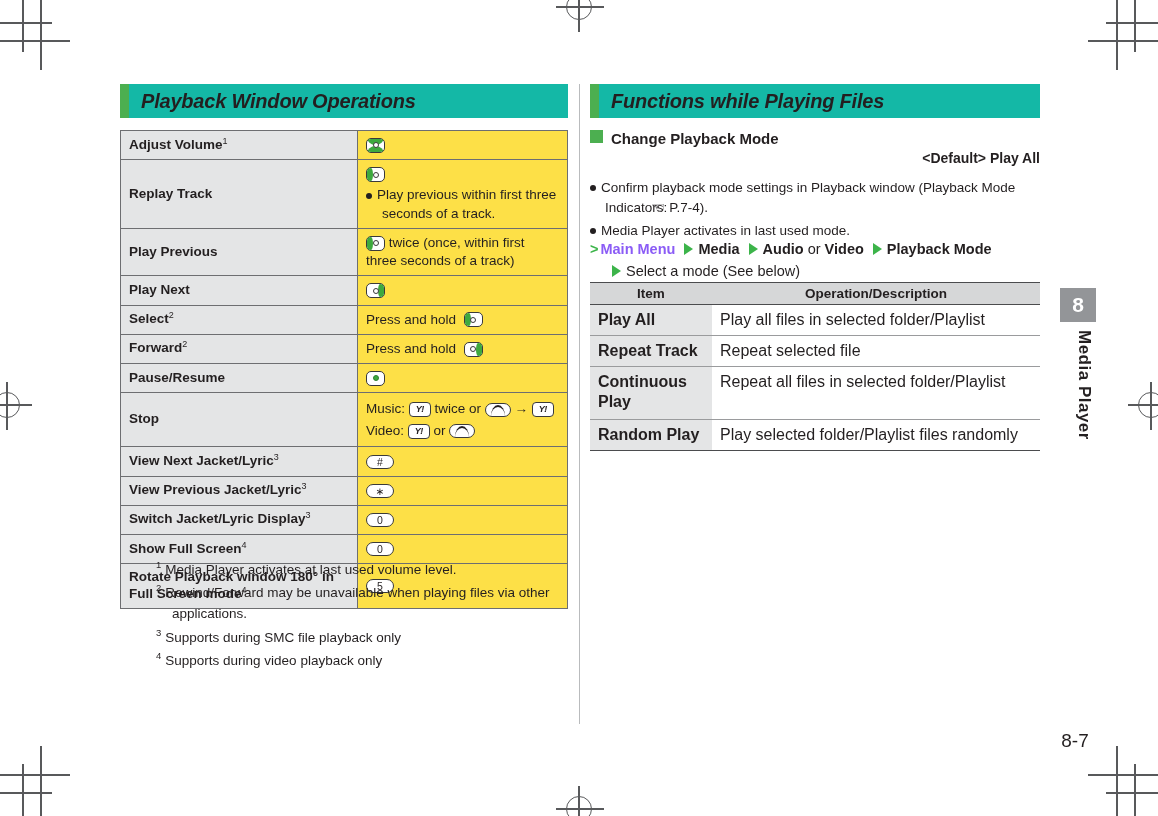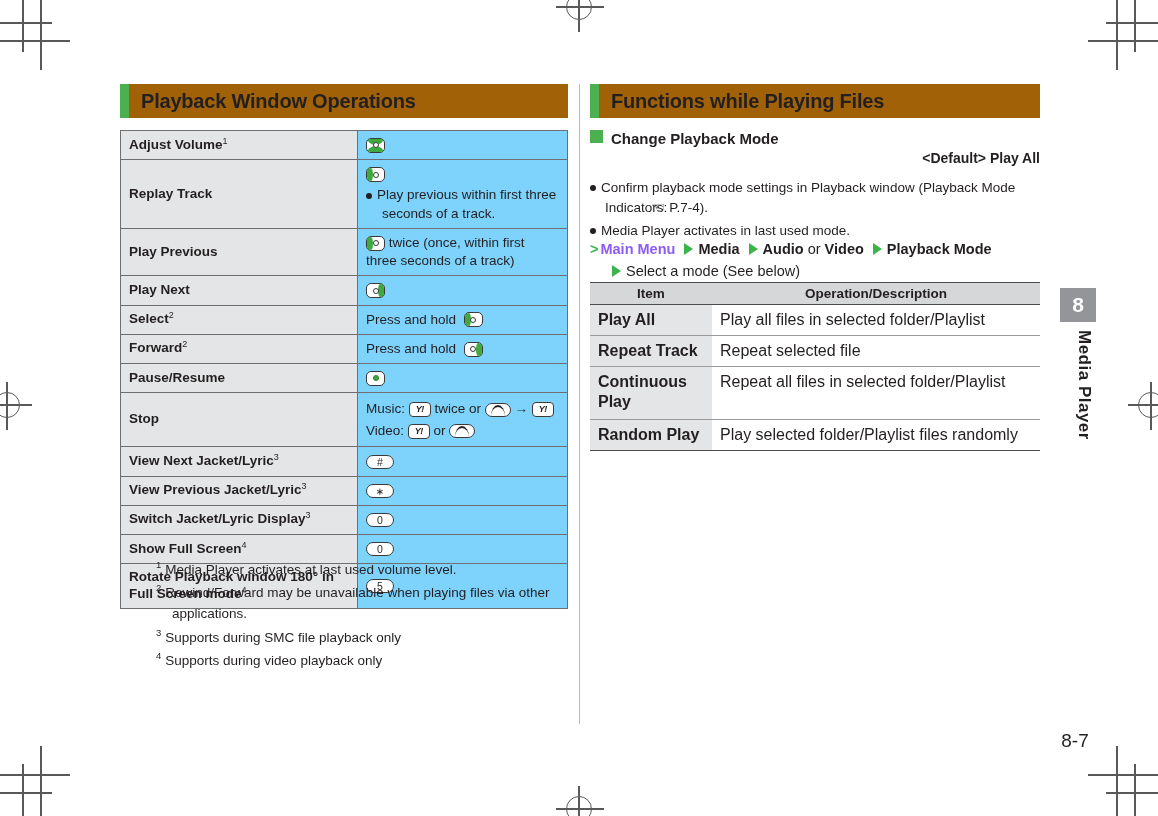--- a/index.html
+++ b/index.html
@@ -40,23 +40,24 @@
     position: absolute;
     left: 579px; top: 84px;
     width: 1px; height: 640px;
     background: #b9bbbd;
   }
 
   
   .section-head {
     position: absolute;
     height: 34px;
-    background: #a16207;
+    background: #14b8a6;
     display: flex;
     align-items: center;
+    font-style: italic;
   }
   .section-head .bar {
     width: 9px;
     height: 34px;
     background: #4caf50;
     flex: 0 0 auto;
   }
   .section-head .title {
     font-size: 20px;
     font-weight: bold;
@@ -79,21 +80,21 @@
     font-size: 13.5px;
     padding: 5px 8px;
   }
   .op-table td.label {
     width: 220px;
     background: #e4e5e6;
     font-weight: bold;
     line-height: 1.25;
   }
   .op-table td.value {
-    background: #7dd3fc;
+    background: #fde047;
     line-height: 1.35;
   }
   sup.fn {
     font-size: 9px;
     font-weight: normal;
     vertical-align: super;
     line-height: 0;
   }
 
   

